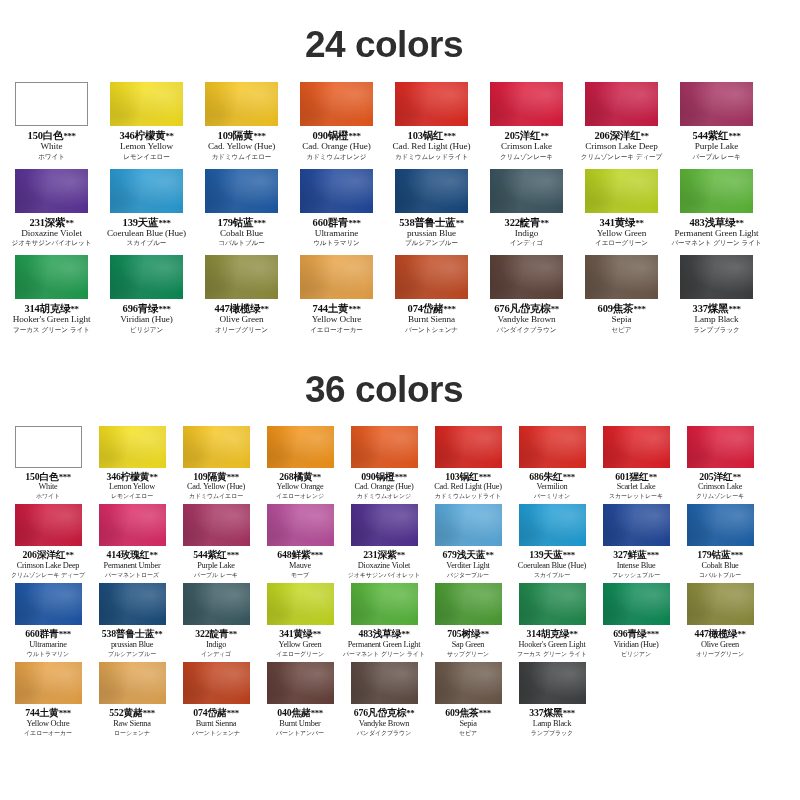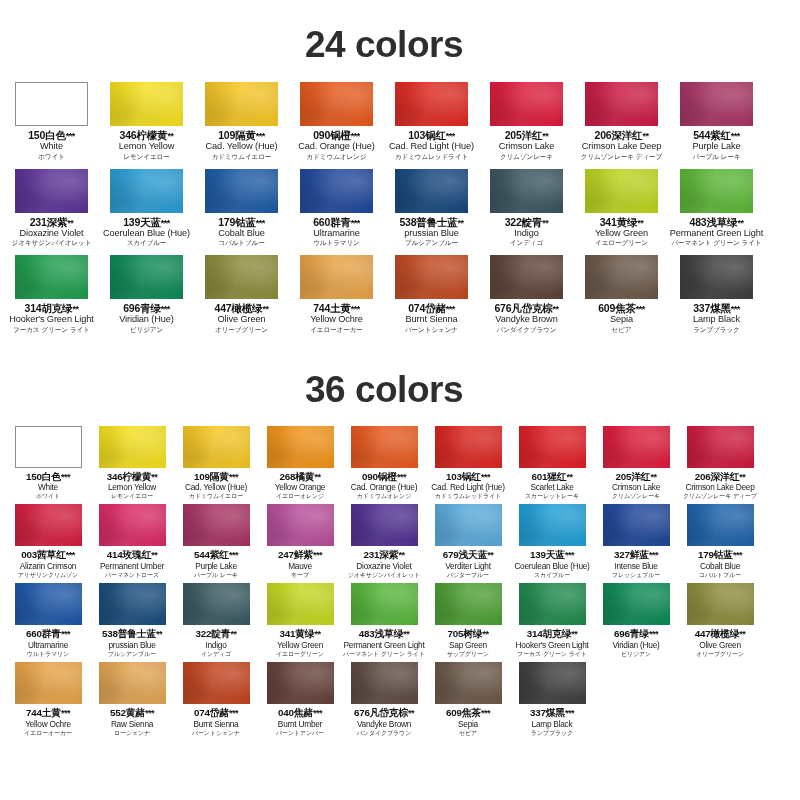--- a/index.html
+++ b/index.html
@@ -78,34 +78,34 @@
     mix-blend-mode: normal;
     pointer-events: none;
   }
 
   .labels {
     text-align: center;
     line-height: 1.05;
     padding-top: 4px;
   }
   .label-cn {
-    font-family: Liberation Sans, sans-serif;
+    font-family: Liberation Serif, serif;
     font-size: 10.5px;
     font-weight: 600;
     color: #111111;
     white-space: nowrap;
     letter-spacing: -0.2px;
   }
   .grid-9 .label-cn { font-size: 9.8px; }
   .label-cn .stars {
     font-size: 9px;
     letter-spacing: -0.5px;
   }
   .label-en {
-    font-family: Liberation Sans, sans-serif;
+    font-family: Liberation Serif, serif;
     font-size: 9.2px;
     color: #1a1a1a;
     white-space: nowrap;
     padding-top: 1px;
     letter-spacing: -0.1px;
   }
   .grid-9 .label-en { font-size: 8.3px; letter-spacing: -0.25px; }
   .label-jp {
     font-family: "DejaVu Sans", "Liberation Sans", sans-serif;
     font-size: 6.6px;
@@ -362,20 +362,28 @@
         </div>
         <div class="color-cell">
           <div class="swatch has-paint" style="background-color: rgb(220, 38, 32);"></div>
           <div class="labels">
             <div class="label-cn"><span>103</span><span>锅红</span><span class="stars">***</span></div>
             <div class="label-en">Cad. Red Light (Hue)</div>
             <div class="label-jp">カドミウムレッドライト</div>
           </div>
         </div>
         <div class="color-cell">
+          <div class="swatch has-paint" style="background-color: rgb(224, 42, 34);"></div>
+          <div class="labels">
+            <div class="label-cn"><span>686</span><span>朱红</span><span class="stars">***</span></div>
+            <div class="label-en">Vermilion</div>
+            <div class="label-jp">バーミリオン</div>
+          </div>
+        </div>
+        <div class="color-cell">
           <div class="swatch has-paint" style="background-color: rgb(224, 31, 37);"></div>
           <div class="labels">
             <div class="label-cn"><span>601</span><span>猩红</span><span class="stars">**</span></div>
             <div class="label-en">Scarlet Lake</div>
             <div class="label-jp">スカーレットレーキ</div>
           </div>
         </div>
         <div class="color-cell">
           <div class="swatch has-paint" style="background-color: rgb(222, 28, 60);"></div>
           <div class="labels">
@@ -386,47 +394,39 @@
         </div>
         <div class="color-cell">
           <div class="swatch has-paint" style="background-color: rgb(207, 26, 62);"></div>
           <div class="labels">
             <div class="label-cn"><span>206</span><span>深洋红</span><span class="stars">**</span></div>
             <div class="label-en">Crimson Lake Deep</div>
             <div class="label-jp">クリムゾンレーキ ディープ</div>
           </div>
         </div>
         <div class="color-cell">
-          <div class="swatch has-paint" style="background-color: rgb(212, 30, 63);"></div>
-          <div class="labels">
-            <div class="label-cn"><span>003</span><span>茜草红</span><span class="stars">***</span></div>
-            <div class="label-en">Alizarin Crimson</div>
-            <div class="label-jp">アリザリンクリムゾン</div>
-          </div>
-        </div>
-        <div class="color-cell">
           <div class="swatch has-paint" style="background-color: rgb(219, 42, 102);"></div>
           <div class="labels">
             <div class="label-cn"><span>414</span><span>玫瑰红</span><span class="stars">**</span></div>
             <div class="label-en">Permanent Umber</div>
             <div class="label-jp">パーマネントローズ</div>
           </div>
         </div>
         <div class="color-cell">
           <div class="swatch has-paint" style="background-color: rgb(168, 52, 99);"></div>
           <div class="labels">
             <div class="label-cn"><span>544</span><span>紫红</span><span class="stars">***</span></div>
             <div class="label-en">Purple Lake</div>
             <div class="label-jp">パープル レーキ</div>
           </div>
         </div>
         <div class="color-cell">
           <div class="swatch has-paint" style="background-color: rgb(185, 78, 156);"></div>
           <div class="labels">
-            <div class="label-cn"><span>247</span><span>鲜紫</span><span class="stars">***</span></div>
+            <div class="label-cn"><span>648</span><span>鲜紫</span><span class="stars">***</span></div>
             <div class="label-en">Mauve</div>
             <div class="label-jp">モーブ</div>
           </div>
         </div>
         <div class="color-cell">
           <div class="swatch has-paint" style="background-color: rgb(81, 48, 145);"></div>
           <div class="labels">
             <div class="label-cn"><span>231</span><span>深紫</span><span class="stars">**</span></div>
             <div class="label-en">Dioxazine Violet</div>
             <div class="label-jp">ジオキサジンバイオレット</div>

